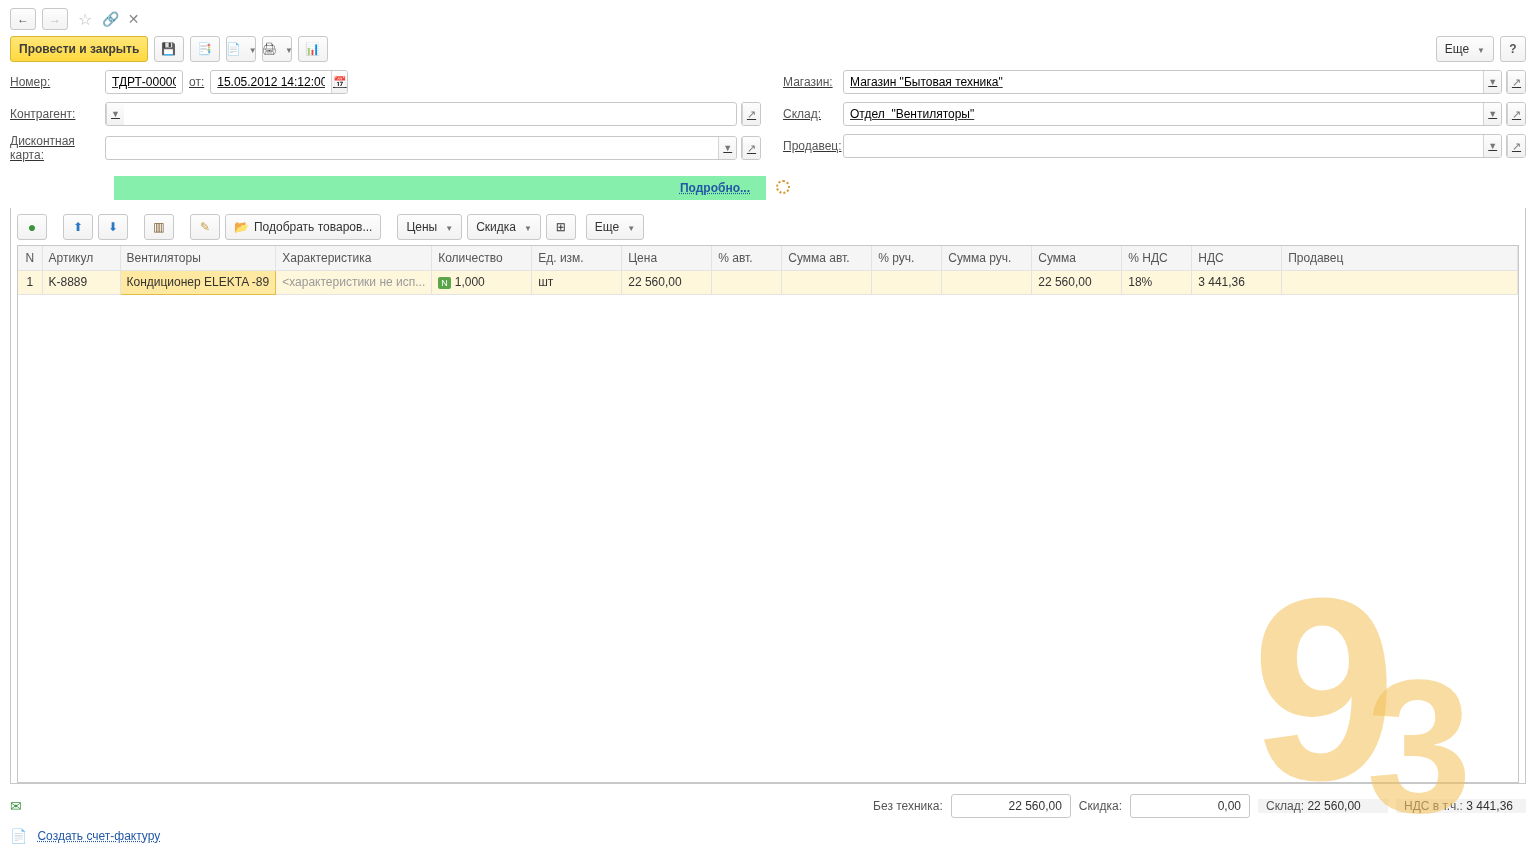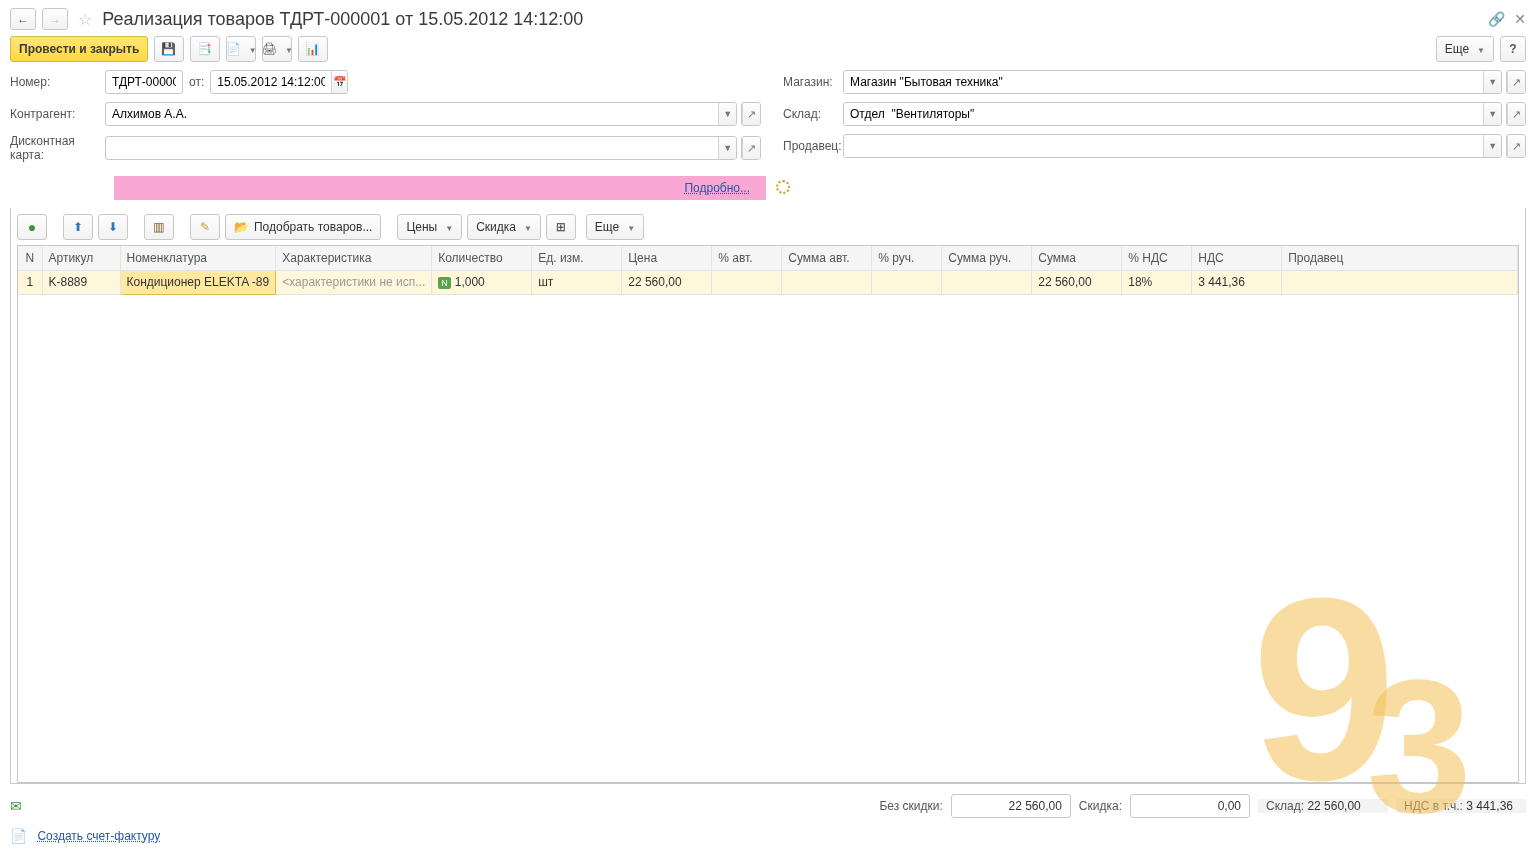--- a/index.html
+++ b/index.html
@@ -57,21 +57,21 @@
   .ic-report { color: #b28f18; }
   .ic-add    { color: #3d9440; font-size: 14px; }
   .ic-up     { color: #2b78c5; }
   .ic-down   { color: #2b78c5; }
   .ic-barcode{ color: #7a5a2a; }
   .ic-edit   { color: #c29b3b; }
   .ic-folder { color: #c29b3b; }
 
   
   .form-area { display: flex; gap: 14px; margin-bottom: 6px; }
-  .form-col { flex: 1; }
+  .form-col { flex: 1; text-decoration: underline; }
   .form-row { display: flex; align-items: center; margin-bottom: 8px; }
   .form-row label { width: 95px; color: #555; }
   .form-col.right .form-row label { width: 60px; margin-left: 8px; }
   .field {
     height: 24px; border: 1px solid #c8c8c8; border-radius: 3px;
     background: #fff; display: flex; align-items: center; overflow: hidden;
   }
   .field input {
     border: none; outline: none; font-size: 12px; padding: 0 6px;
     width: 100%; background: transparent;
@@ -81,23 +81,23 @@
     display: flex; align-items: center; justify-content: center;
     font-size: 9px; color: #777; cursor: pointer; background: linear-gradient(#fdfdfd,#f1f1f1);
   }
   .field .open { font-size: 11px; }
   .w-number { width: 78px; }
   .w-date   { width: 138px; }
   .grow { flex: 1; }
   .from-label { margin: 0 6px; color: #555; }
 
   .info-strip {
-    background: #f9a8d4; height: 24px; margin: 0 0 8px 104px;
+    background: #86efac; height: 24px; margin: 0 0 8px 104px;
     display: flex; align-items: center; justify-content: flex-end;
-    padding: 0 16px; width: 652px; position: relative;
+    padding: 0 16px; width: 652px; position: relative; font-weight: bold;
   }
   .info-strip a { color: #2358a6; text-decoration: underline dotted; cursor: pointer; }
   .spinner {
     position: absolute; right: -24px; top: 4px;
     width: 14px; height: 14px; border: 2px dotted #d6952a; border-radius: 50%;
   }
 
   
   .tabs { display: flex; border-bottom: 1px solid #c8c8c8; }
   .tab {
@@ -163,21 +163,20 @@
     <span>9</span>
     <span>3</span>
   </div>
 
 <div class="window">
 
   <div class="titlebar">
     <div class="nav-btn">←</div>
     <div class="nav-btn disabled">→</div>
     <span class="star-icon">☆</span>
-    <div class="title-text">Реализация товаров ТДРТ-000001 от 15.05.2012 14:12:00</div>
     <div class="title-right">
       <span>🔗</span>
       <span>✕</span>
     </div>
   </div>
 
   <div class="toolbar">
     <div class="btn btn-yellow">Провести и закрыть</div>
     <div class="btn btn-icon">
         <span class="ic-save">💾</span>
@@ -213,21 +212,20 @@
           </div>
         <span class="from-label">от:</span>
         <div class="field w-date">
           <input value="15.05.2012 14:12:00" style="">
           <div class="open">📅</div>
         </div>
       </div>
       <div class="form-row">
         <label>Контрагент:</label>
         <div class="field grow">
-          <input value="Алхимов А.А." style="">
           <div class="drop">▼</div>
         </div>
         <div class="field" style="width:20px; margin-left:4px;">
             <div class="open">↗</div>
           </div>
       </div>
       <div class="form-row">
         <label>Дисконтная карта:</label>
         <div class="field grow">
           <input value="" style="">
@@ -321,21 +319,21 @@
           <span class="caret"></span>
         </div>
     </div>
 
     <div class="grid">
       <table>
         <thead>
           <tr>
             <th class="col-n">N</th>
             <th style="width:78px">Артикул</th>
-            <th style="width:150px">Номенклатура</th>
+            <th style="width:150px">Вентиляторы</th>
             <th style="width:140px">Характеристика</th>
             <th style="width:100px">Количество</th>
             <th style="width:90px">Ед. изм.</th>
             <th style="width:90px">Цена</th>
             <th style="width:70px">% авт.</th>
             <th style="width:90px">Сумма авт.</th>
             <th style="width:70px">% руч.</th>
             <th style="width:90px">Сумма руч.</th>
             <th style="width:90px">Сумма</th>
             <th style="width:70px">% НДС</th>
@@ -361,21 +359,21 @@
             <td class="num">3 441,36</td>
             <td></td>
           </tr>
         </tbody>
       </table>
     </div>
   </div>
 
   <div class="summary">
     <span class="mail-icon" style="margin-right:auto;">✉</span>
-    <label>Без скидки:</label>
+    <label>Без техника:</label>
     <div class="sum-box">22 560,00</div>
     <label>Скидка:</label>
     <div class="sum-box">0,00</div>
     <div class="sum-flat">
       <span>Склад:</span>
       <span>22 560,00</span>
     </div>
     <div class="sum-flat">
       <span>НДС в т.ч.:</span>
       <span>3 441,36</span>

